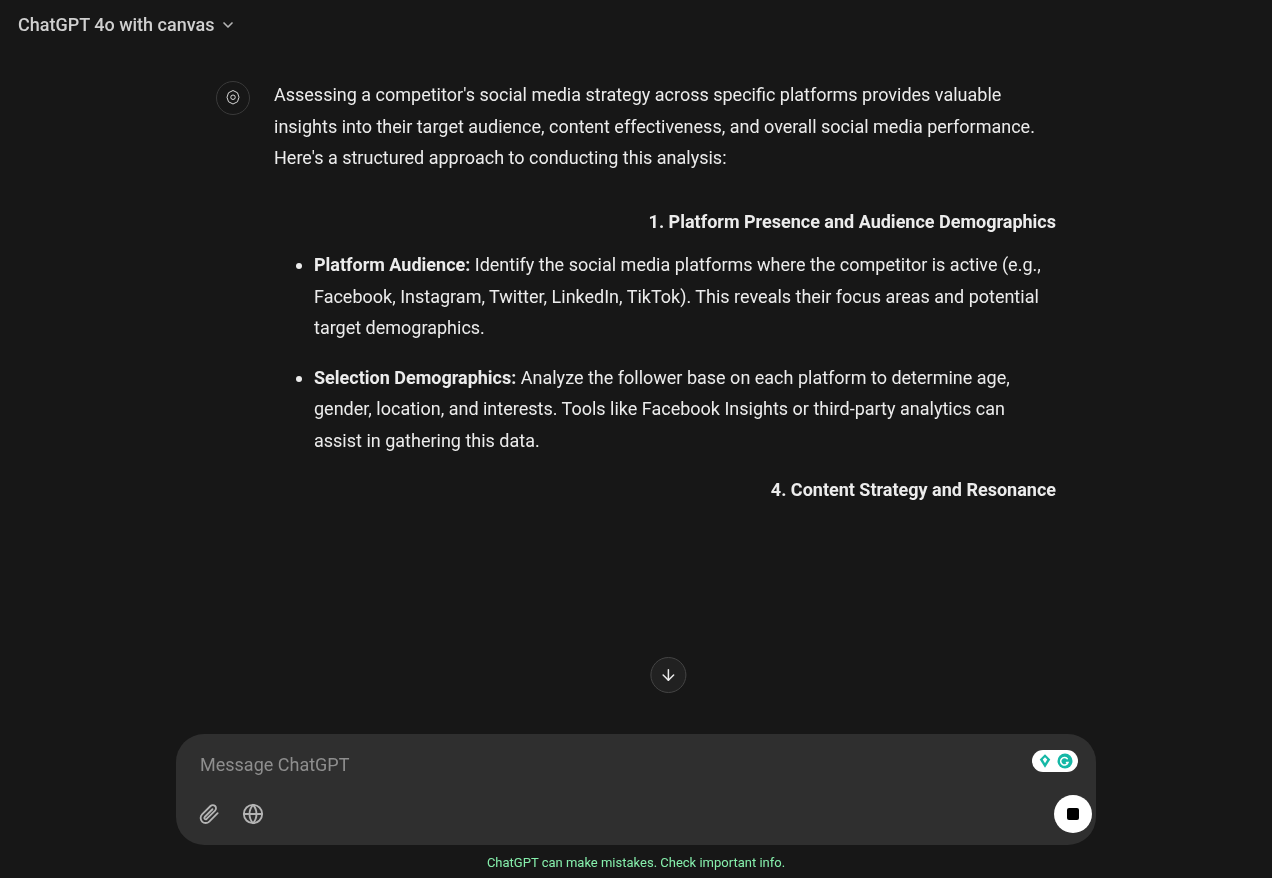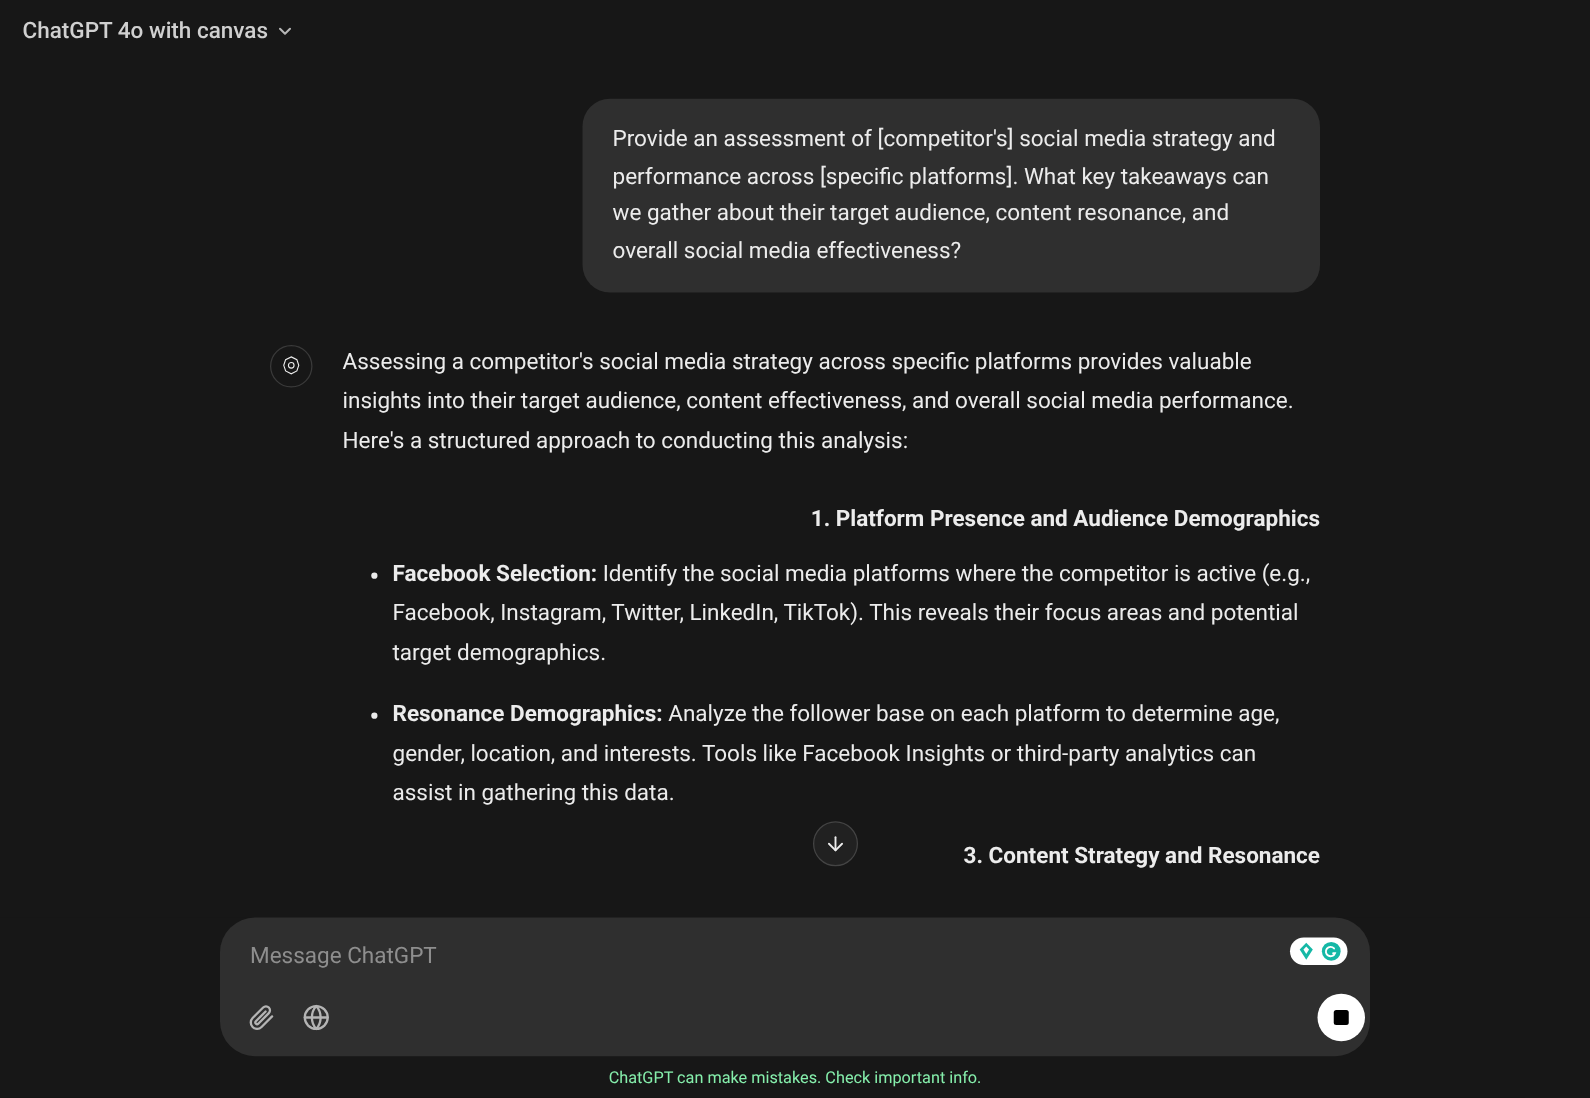--- a/index.html
+++ b/index.html
@@ -186,45 +186,42 @@
   <div class="model-selector">
     <span>ChatGPT 4o with canvas</span>
     <svg class="chevron-down" viewBox="0 0 24 24" fill="none" stroke="#b4b4b4" stroke-width="2.5" stroke-linecap="round" stroke-linejoin="round">
         <polyline points="6 9 12 15 18 9"></polyline>
       </svg>
   </div>
 </div>
 
 <div class="chat-container">
 
-  <div class="user-message">
-    <span>Provide an assessment of [competitor's] social media strategy and performance across [specific platforms]. What key takeaways can we gather about their target audience, content resonance, and overall social media effectiveness?</span>
-  </div>
 
   <div class="assistant-row">
     <div class="avatar">
       <svg viewBox="0 0 24 24" fill="none" stroke="#ececec" stroke-width="1.2">
         <path d="M12 2 L18 5 L20 11 L18 17 L12 20 L6 17 L4 11 L6 5 Z" fill="none"></path>
         <circle cx="12" cy="11" r="3" fill="none"></circle>
       </svg>
     </div>
     <div class="assistant-content">
       <p>Assessing a competitor's social media strategy across specific platforms provides valuable insights into their target audience, content effectiveness, and overall social media performance. Here's a structured approach to conducting this analysis:</p>
 
       <p class="heading">1. Platform Presence and Audience Demographics</p>
       <ul>
         <li>
-          <strong>Facebook Selection:</strong><span> Identify the social media platforms where the competitor is active (e.g., Facebook, Instagram, Twitter, LinkedIn, TikTok). This reveals their focus areas and potential target demographics.</span>
+          <strong>Platform Audience:</strong><span> Identify the social media platforms where the competitor is active (e.g., Facebook, Instagram, Twitter, LinkedIn, TikTok). This reveals their focus areas and potential target demographics.</span>
         </li>
         <li>
-          <strong>Resonance Demographics:</strong><span> Analyze the follower base on each platform to determine age, gender, location, and interests. Tools like Facebook Insights or third-party analytics can assist in gathering this data.</span>
+          <strong>Selection Demographics:</strong><span> Analyze the follower base on each platform to determine age, gender, location, and interests. Tools like Facebook Insights or third-party analytics can assist in gathering this data.</span>
         </li>
       </ul>
 
-      <p class="heading">3. Content Strategy and Resonance</p>
+      <p class="heading">4. Content Strategy and Resonance</p>
     </div>
   </div>
 
   <div class="scroll-down-btn">
     <svg viewBox="0 0 24 24" fill="none" stroke="currentColor" stroke-width="2" stroke-linecap="round" stroke-linejoin="round">
         <line x1="12" y1="5" x2="12" y2="19"></line>
         <polyline points="19 12 12 19 5 12"></polyline>
       </svg>
   </div>
 

